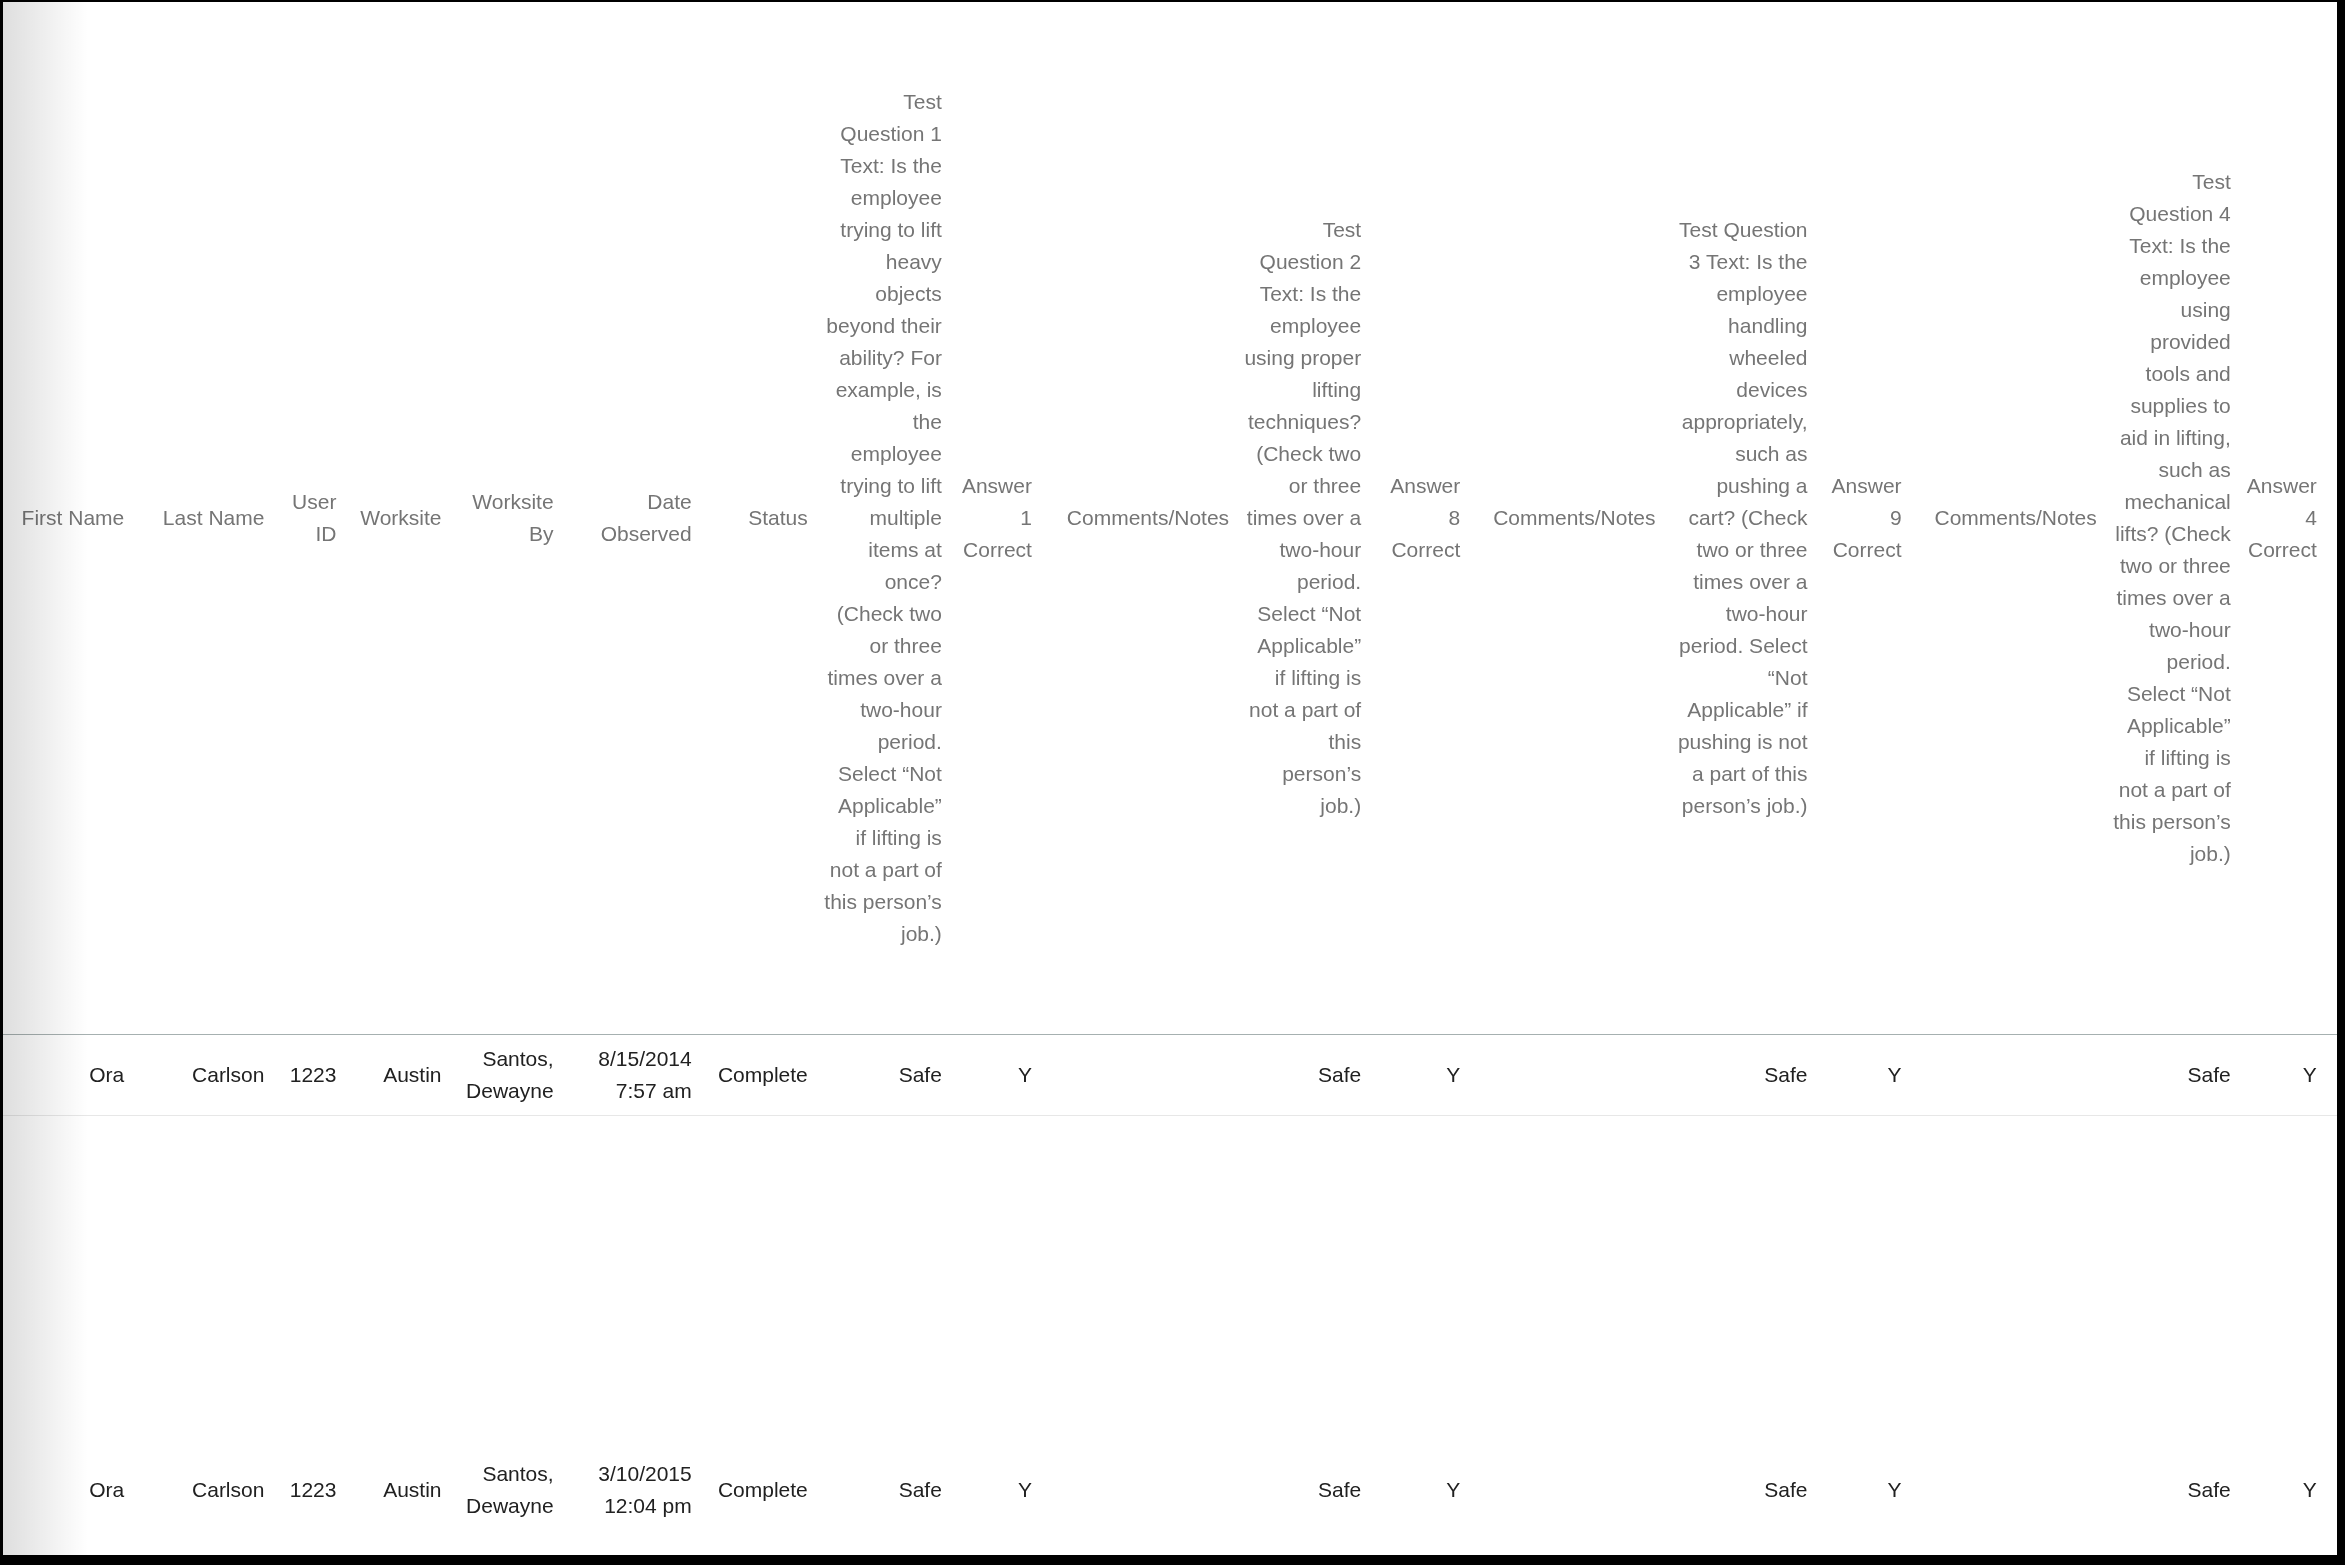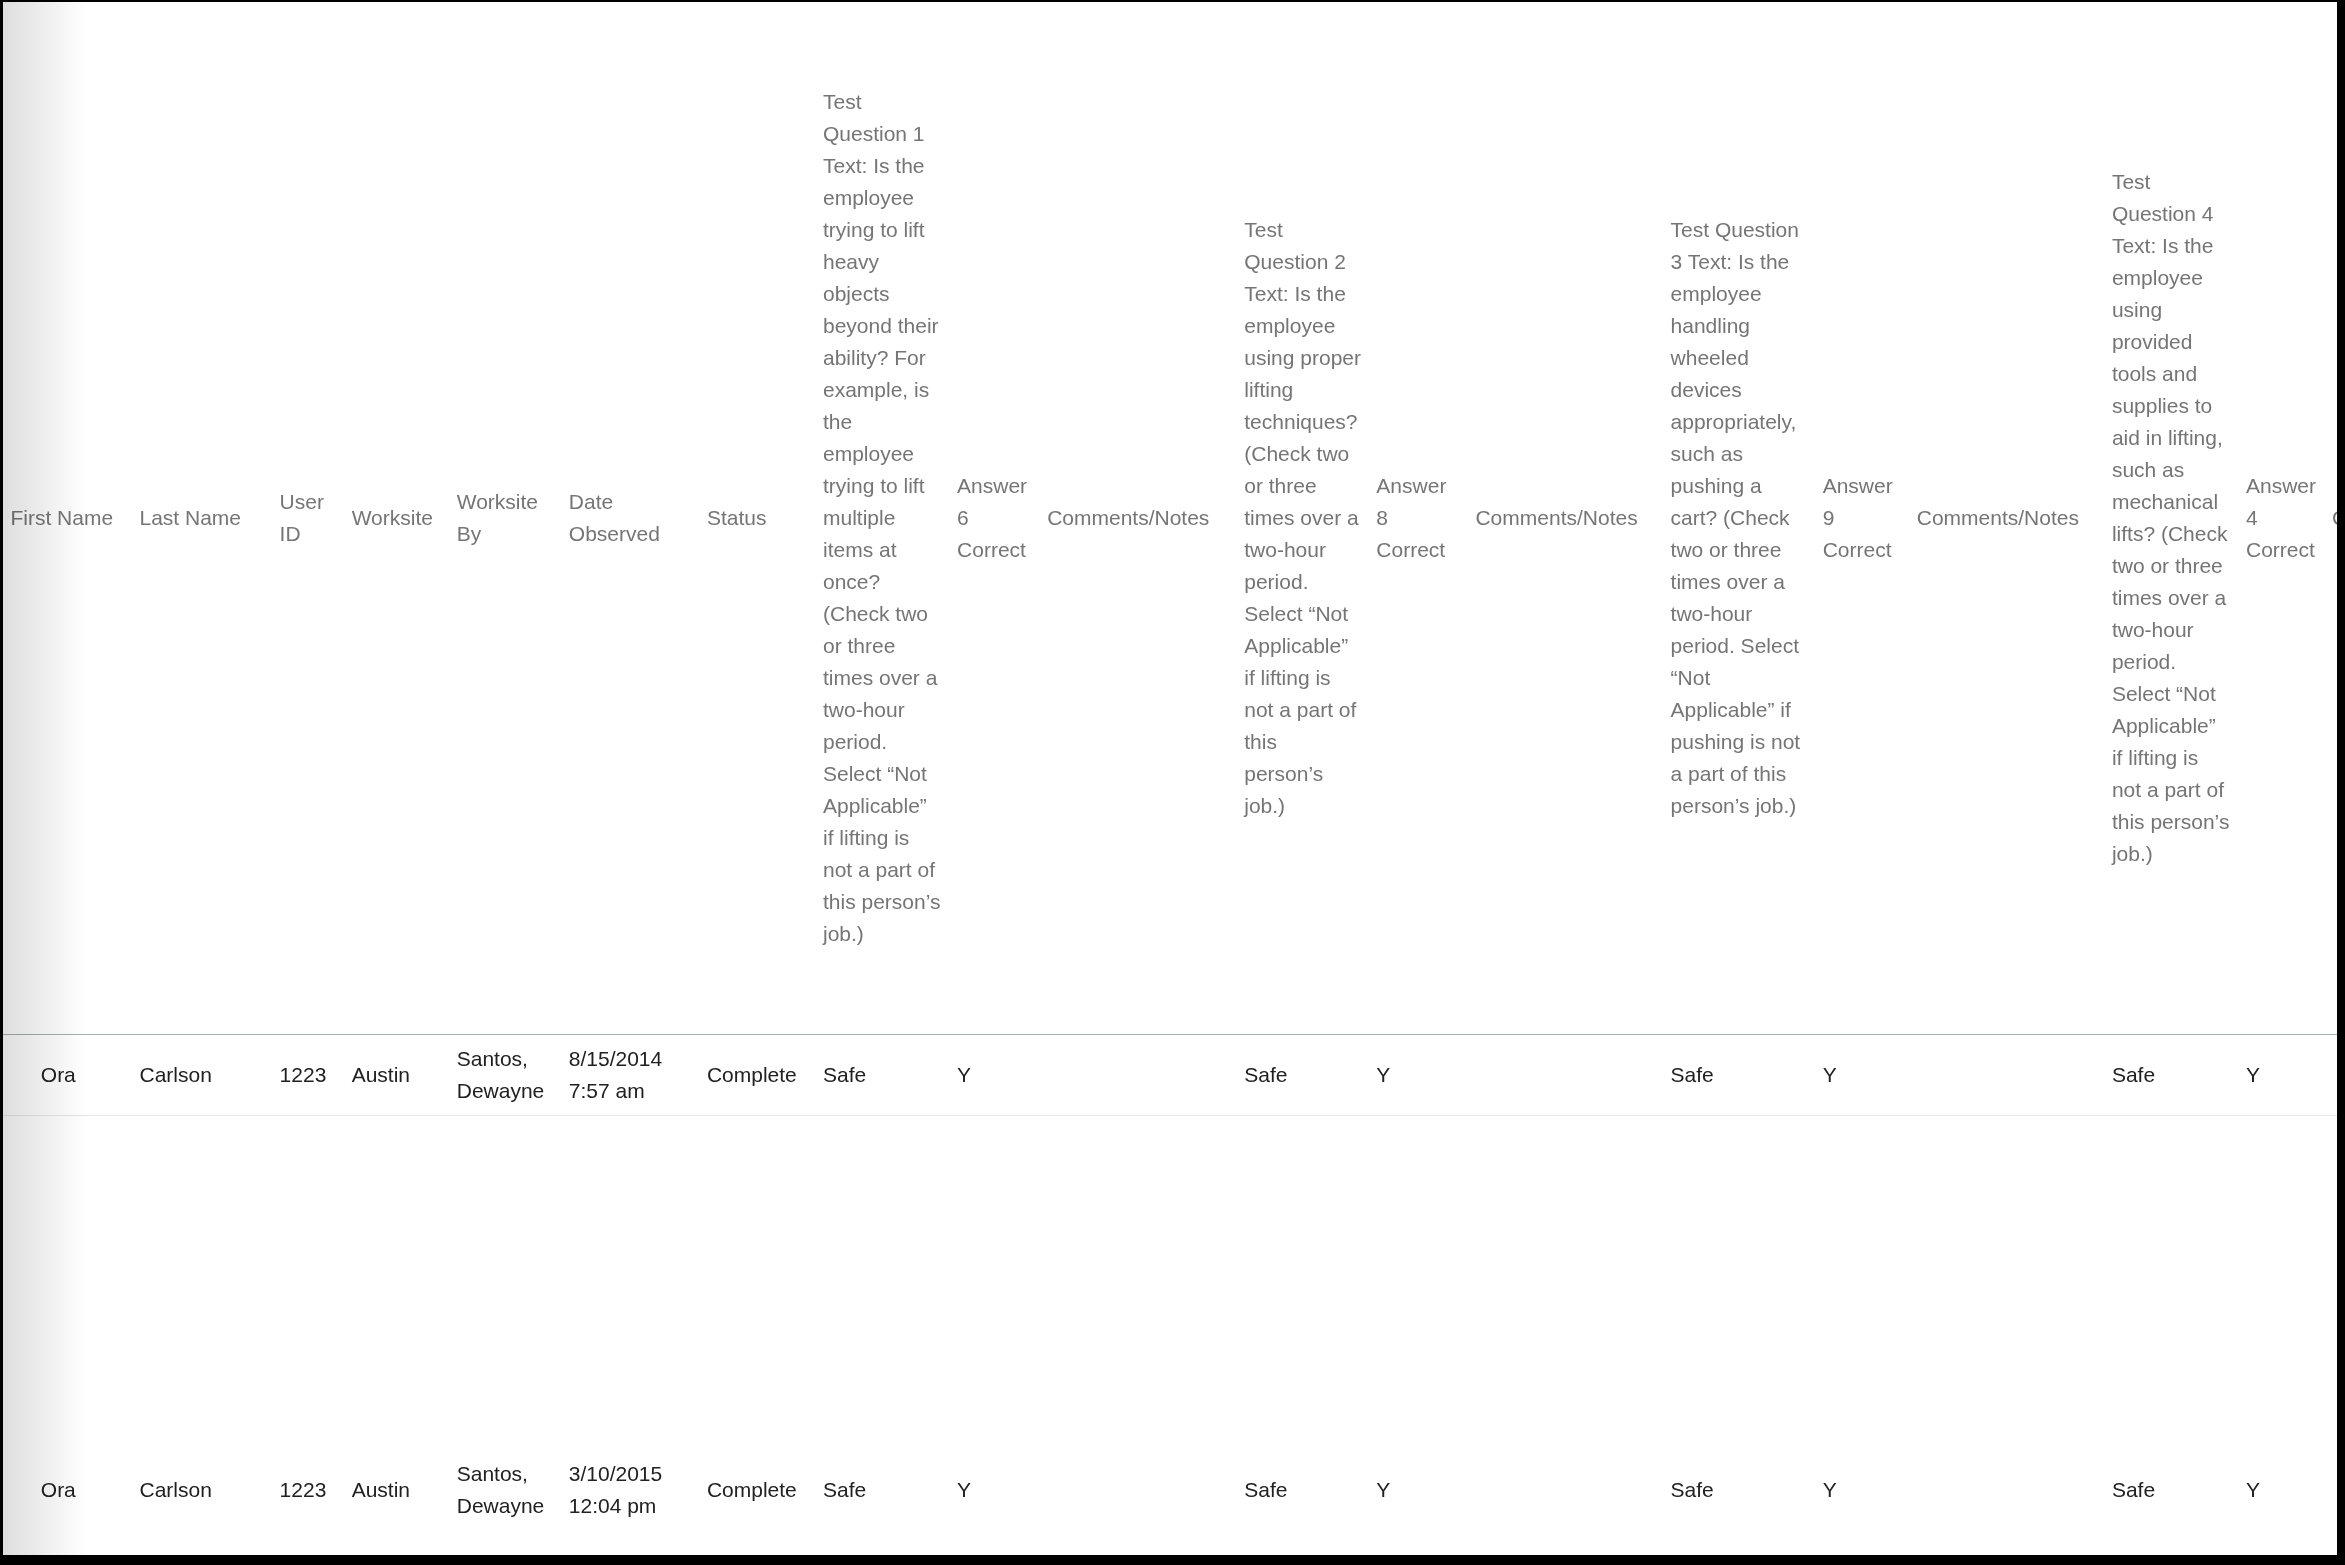--- a/index.html
+++ b/index.html
@@ -33,21 +33,21 @@
   table.report {
     border-collapse: collapse;
     table-layout: fixed;
     width: 2530px;
     font-size: 21px;
     line-height: 32px;
     font-weight: 400;
   }
   th, td {
     padding: 7.6px;
-    text-align: left;
+    text-align: right;
     vertical-align: middle;
     font-weight: 400;
     word-wrap: break-word;
   }
   thead tr {
     height: 1033px;
     border-bottom: 1.9px solid #a6b0b0;
   }
   thead th {
     color: #757575;
@@ -96,21 +96,21 @@
     <thead>
       <tr>
         <th>First Name</th>
         <th>Last Name</th>
         <th>User ID</th>
         <th>Worksite</th>
         <th>Worksite By</th>
         <th>Date Observed</th>
         <th>Status</th>
         <th>Test Question 1 Text: Is the employee trying to lift heavy objects beyond their ability? For example, is the employee trying to lift multiple items at once? (Check two or three times over a two-hour period. Select “Not Applicable” if lifting is not a part of this person’s job.)</th>
-        <th>Answer 6 Correct</th>
+        <th>Answer 1 Correct</th>
         <th>Comments/Notes</th>
         <th>Test Question 2 Text: Is the employee using proper lifting techniques? (Check two or three times over a two-hour period. Select “Not Applicable” if lifting is not a part of this person’s job.)</th>
         <th>Answer 8 Correct</th>
         <th>Comments/Notes</th>
         <th>Test Question 3 Text: Is the employee handling wheeled devices appropriately, such as pushing a cart? (Check two or three times over a two-hour period. Select “Not Applicable” if pushing is not a part of this person’s job.)</th>
         <th>Answer 9 Correct</th>
         <th>Comments/Notes</th>
         <th>Test Question 4 Text: Is the employee using provided tools and supplies to aid in lifting, such as mechanical lifts? (Check two or three times over a two-hour period. Select “Not Applicable” if lifting is not a part of this person’s job.)</th>
         <th>Answer 4 Correct</th>
         <th>Comments/Notes</th>

